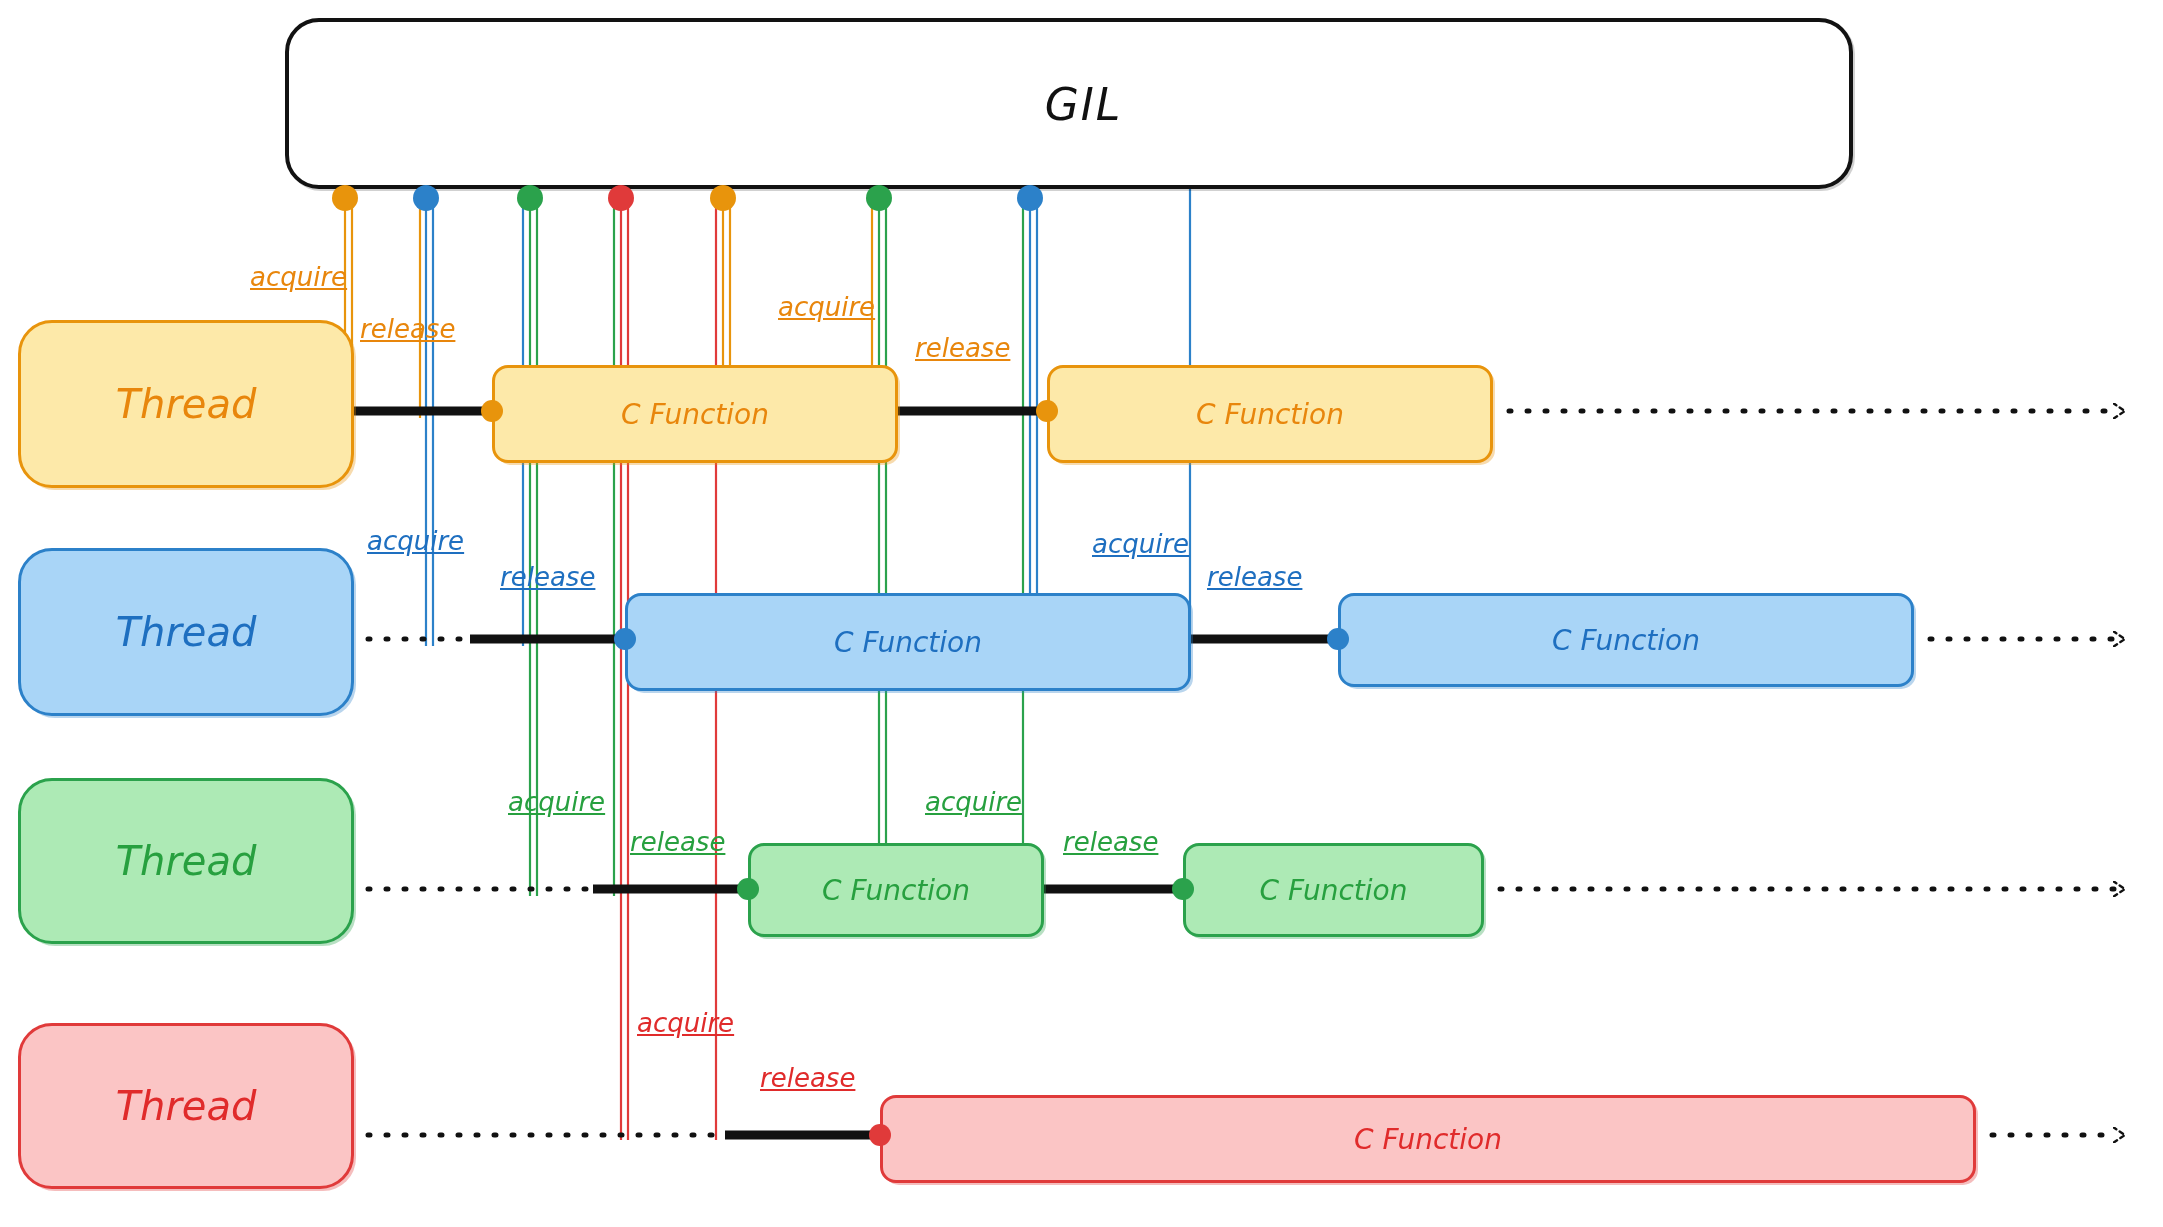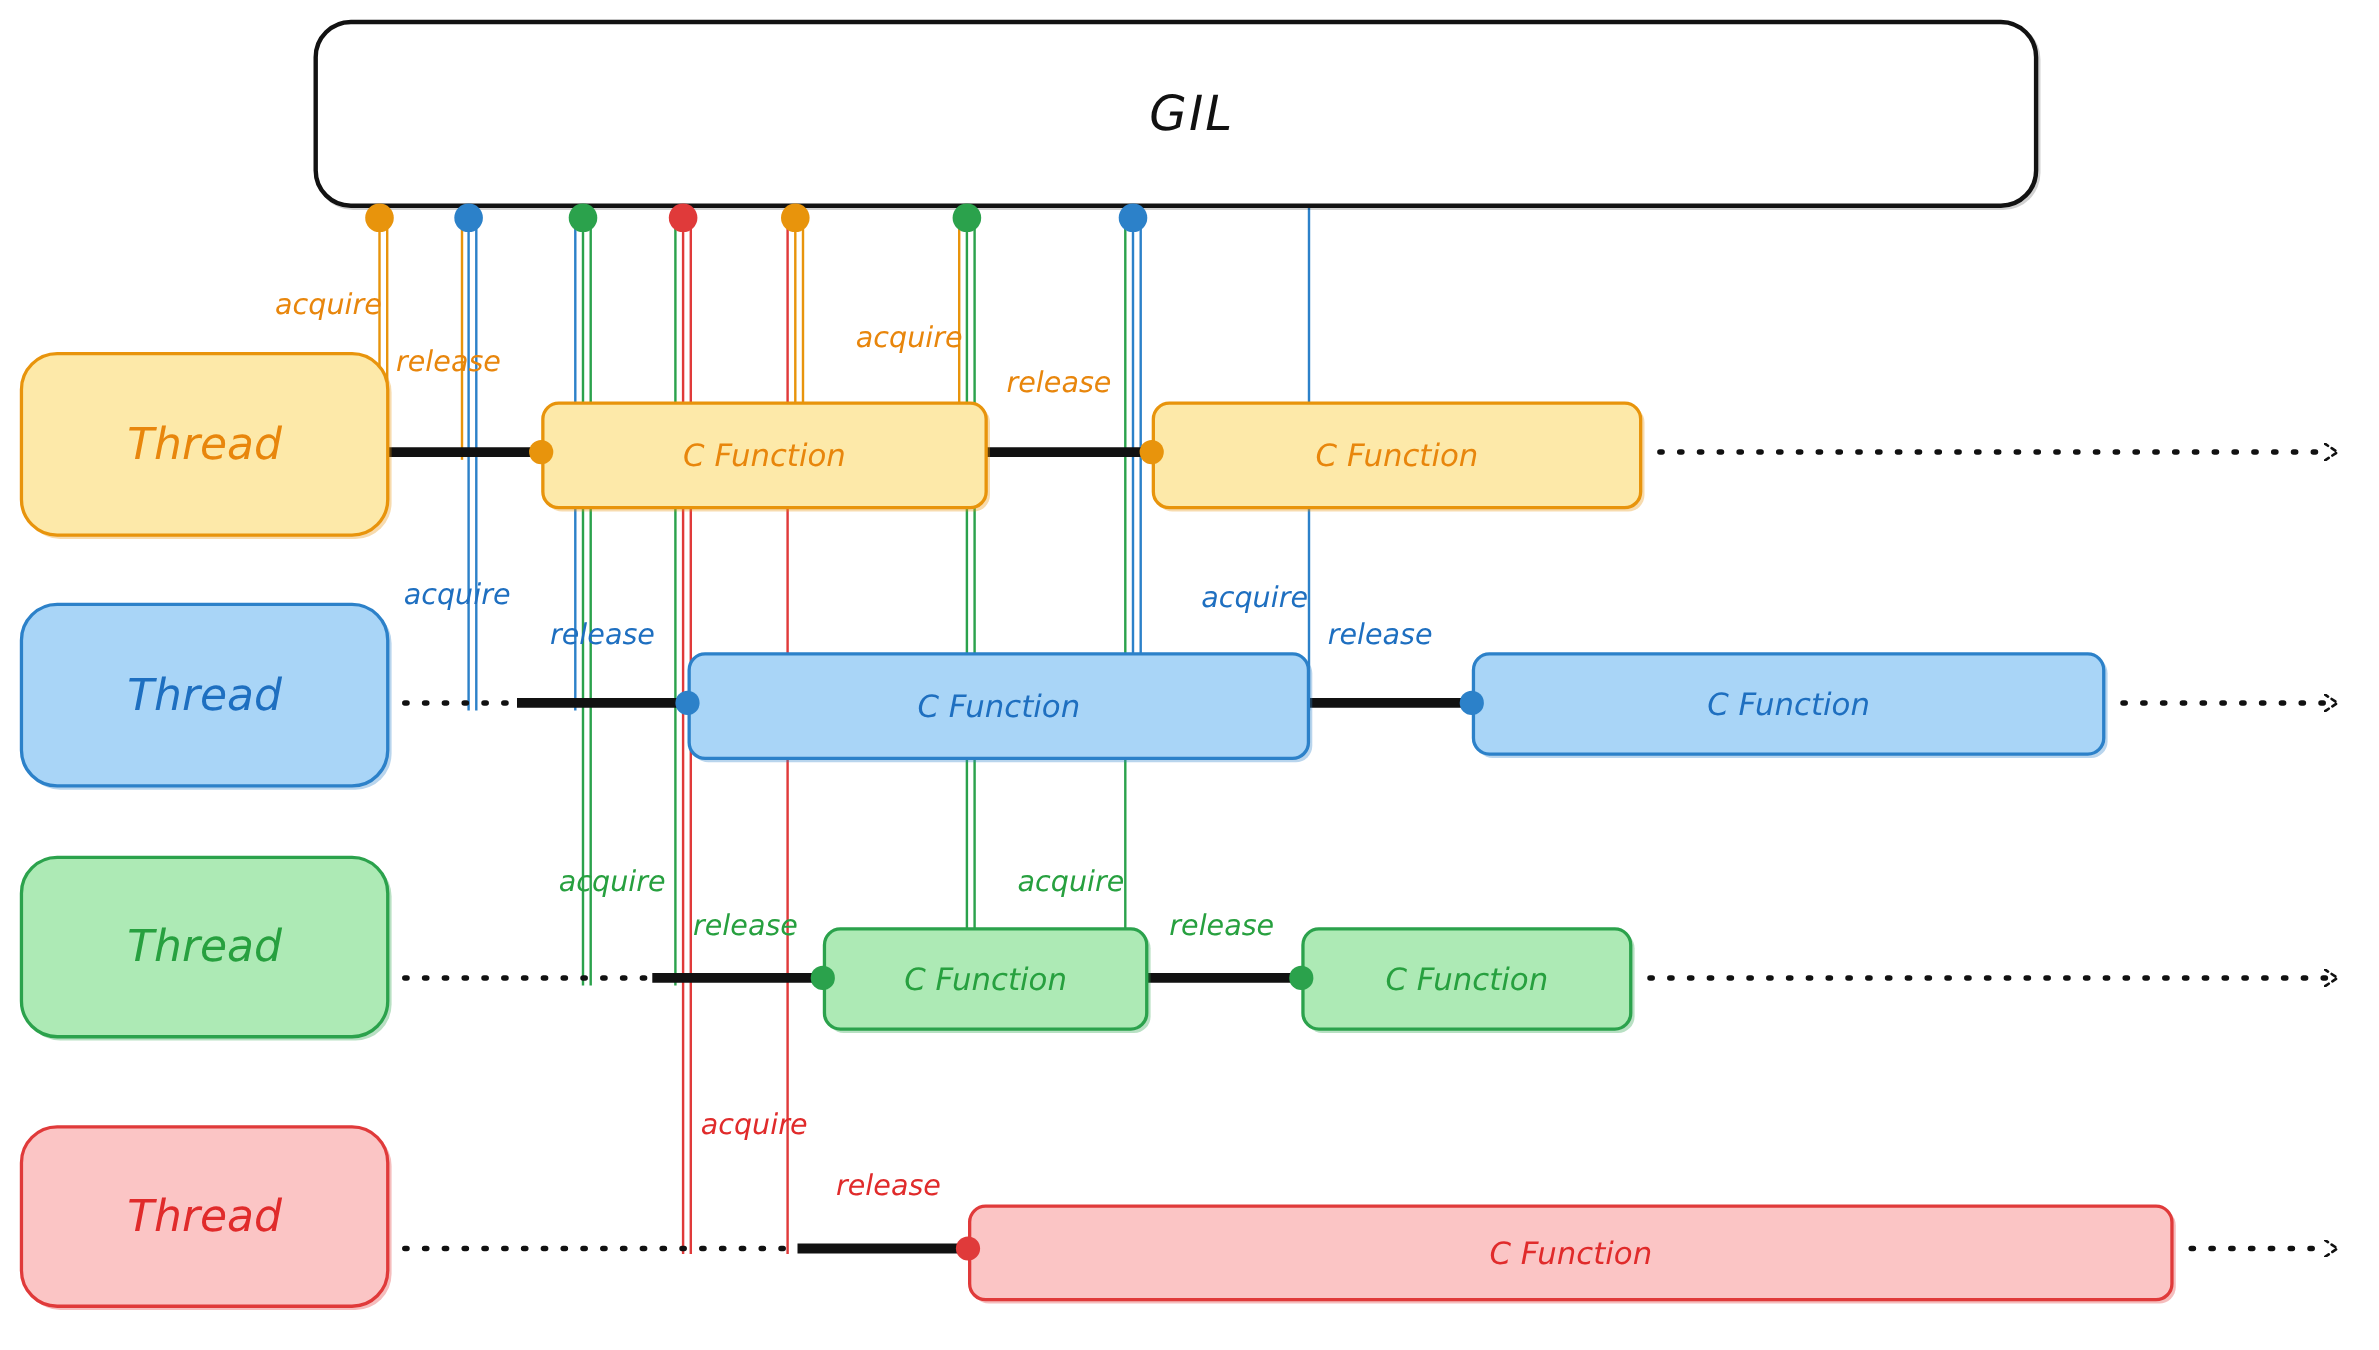--- a/index.html
+++ b/index.html
@@ -19,20 +19,21 @@
     position: absolute;
     left: 0;
     top: 0;
     width: 2163px;
     height: 1227px;
   }
   .lbl {
     font-family: "DejaVu Sans", sans-serif;
     font-style: italic;
     font-weight: 400;
+    text-decoration: underline;
   }
   .boxtext {
     font-family: "DejaVu Sans", sans-serif;
     font-style: italic;
   }
 </style>
 </head>
 <body>
 
 <div id="stage">

